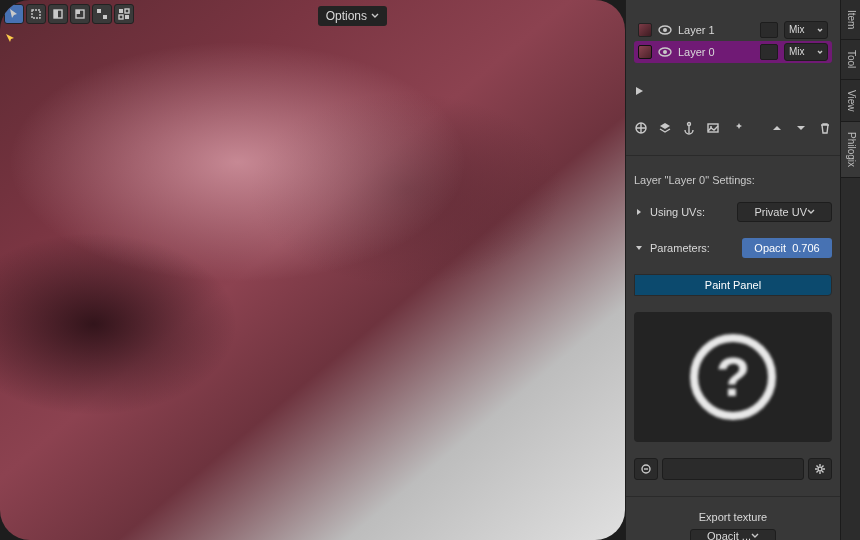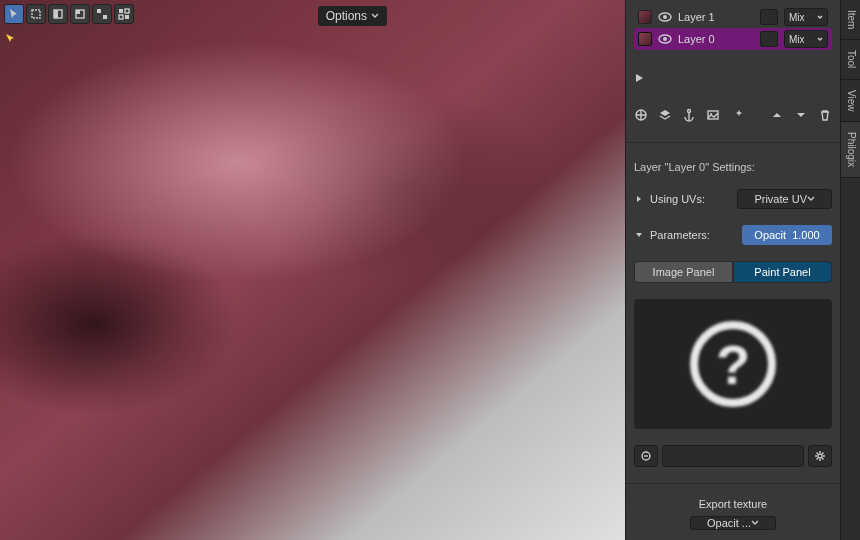--- a/index.html
+++ b/index.html
@@ -1,29 +1,29 @@
 <!DOCTYPE html>
 <html><head>
 <meta charset="utf-8">
 <style>
   * { margin: 0; padding: 0; box-sizing: border-box; font-family: -apple-system, "Segoe UI", Arial, sans-serif; }
   body { background:#1d1d1d; color:#d9d9d9; font-size:12px; width:860px; height:540px; overflow:hidden; position:relative; }
   .root { display:flex; height:100%; }
-  .viewport { flex:1; position:relative; background:linear-gradient(140deg,#5d2a33 0%,#7a3542 25%,#8c4250 45%,#6e333e 60%,#bdbdbd 78%,#e0e0e0 100%); overflow:hidden; }
+  .viewport { flex:1; position:relative; background:linear-gradient(140deg,#5d2a33 0%,#7a3542 25%,#8c4250 45%,#6e333e 60%,#bdbdbd 78%,#e0e0e0 100%); overflow:hidden;border-radius:30px; }
   .viewport::before { content:""; position:absolute; inset:0; background:
      radial-gradient(ellipse 380px 200px at 38% 30%, rgba(255,200,210,0.55), transparent 60%),
      radial-gradient(ellipse 220px 140px at 15% 60%, rgba(30,10,15,0.8), transparent 65%),
      radial-gradient(ellipse 260px 160px at 65% 35%, rgba(90,40,50,0.7), transparent 60%); }
   .toolbar-top { position:absolute; top:4px; left:4px; display:flex; gap:2px; z-index:5;}
   .tbtn { width:20px; height:20px; background:#3a3a3a; border:1px solid #222; border-radius:3px; display:flex; align-items:center; justify-content:center; }
   .tbtn.active { background:#4772b3; }
   .tbtn svg { width:12px; height:12px; }
   .cursor-ind { position:absolute; top:32px; left:4px; z-index:5; color:#ffce4a;}
   .options-top { position:absolute; top:6px; right:238px; display:flex; align-items:center; gap:4px; z-index:5; background:#232323; padding:3px 8px; border-radius:3px;}
-  .right-panel { width:215px; background:#383838; display:flex; flex-direction:column; padding:6px 8px 0 8px; gap:8px; border-left:1px solid #1e1e1e;}
+  .right-panel { width:215px; background:#383838; display:flex; flex-direction:column; padding:6px 8px 0 8px; gap:8px; border-left:1px solid #1e1e1e;justify-content:center;}
   .layer-list { }
   .layer-row { display:flex; align-items:center; gap:6px; height:22px; padding:0 4px; border-radius:3px;}
   .layer-row.selected { background:#701a75; }
   .layer-row .swatch { width:14px; height:14px; border:1px solid #222; background:linear-gradient(135deg,#7d3b47,#3d1c22); border-radius:2px;}
   .layer-row .swatch.sel { background:linear-gradient(135deg,#8a4250,#4a2229); border-color:#111;}
   .eye { width:14px; height:14px; }
   .layer-name { flex:1; font-size:11px; }
   .blend-sel { width:44px; height:18px; background:#2b2b2b; border:1px solid #1d1d1d; border-radius:3px; font-size:10px; display:flex; align-items:center; justify-content:space-between; padding:0 4px;}
   .tiny-sw { width:18px; height:16px; background:#2b2b2b; border:1px solid #1d1d1d; border-radius:2px;}
   .play-row { margin-top:10px; padding:4px 0; }
@@ -207,28 +207,25 @@
       </div>
     </div>
 
     <div class="row">
       <svg class="caret" width="10" height="10" viewBox="0 0 10 10">
           <path d="M2 3l3 4 3-4" class="fill"></path>
         </svg>
       <span class="label">Parameters:</span>
       <div class="opacity-field">
         <span>Opacit</span>
-        <span>1.000</span>
+        <span>0.706</span>
       </div>
     </div>
 
     <div class="toggle-pair">
-      <div class="tbutton">
-          <span>Image Panel</span>
-        </div>
       <div class="tbutton active">
           <span>Paint Panel</span>
         </div>
     </div>
 
     <div class="preview-box">
       <div class="qmark">
           <span>?</span>
         </div>
     </div>

